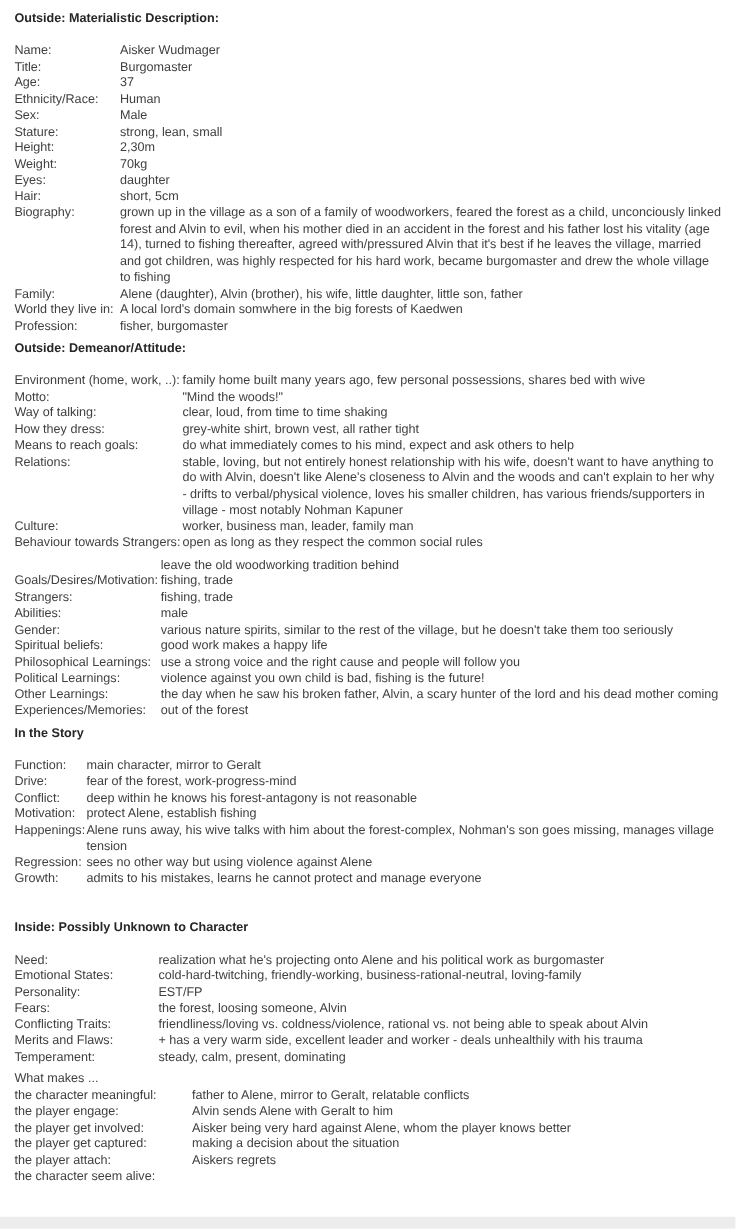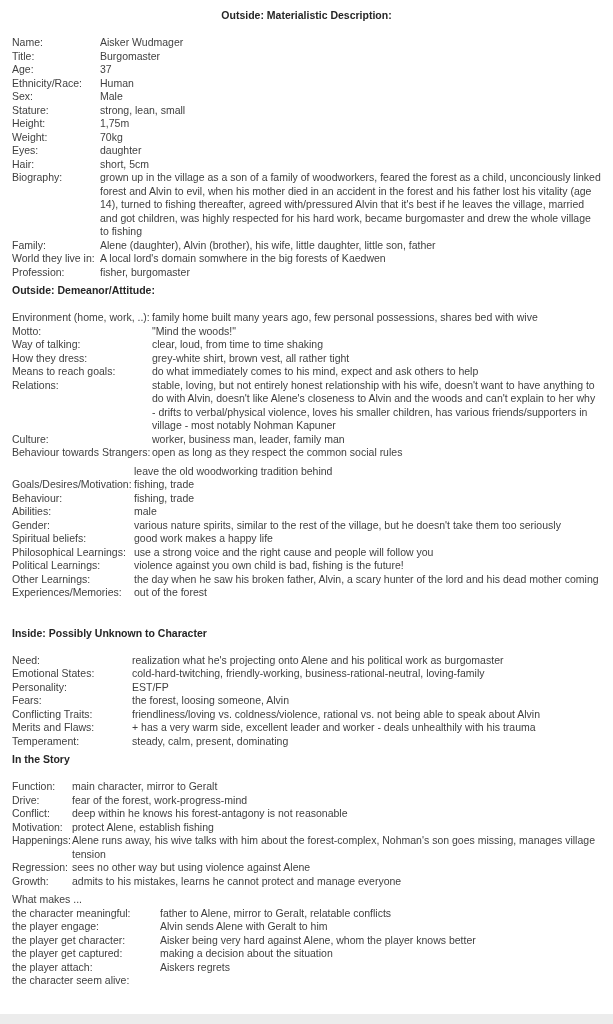--- a/index.html
+++ b/index.html
@@ -39,36 +39,36 @@
     left: 0; right: 0; bottom: 0;
     height: 10px;
     background: #ececec;
   }
 </style>
 </head>
 <body style="background: rgb(255, 255, 255); color: rgb(63, 63, 63);">
 
 <main id="sheet">
     <section class="sec">
-      <div class="heading bold" style="color: rgb(38, 38, 38); text-align: center;">Outside: Materialistic Description:</div>
+      <div class="heading bold" style="color: rgb(38, 38, 38);">Outside: Materialistic Description:</div>
       <div class="rows gap" style="--lc: 88px;">
         <div class="lbl">Name:</div>
         <div class="val">Aisker Wudmager</div>
         <div class="lbl">Title:</div>
         <div class="val">Burgomaster</div>
         <div class="lbl">Age:</div>
         <div class="val">37</div>
         <div class="lbl">Ethnicity/Race:</div>
         <div class="val">Human</div>
         <div class="lbl">Sex:</div>
         <div class="val">Male</div>
         <div class="lbl">Stature:</div>
         <div class="val">strong, lean, small</div>
         <div class="lbl">Height:</div>
-        <div class="val">1,75m</div>
+        <div class="val">2,30m</div>
         <div class="lbl">Weight:</div>
         <div class="val">70kg</div>
         <div class="lbl">Eyes:</div>
         <div class="val">daughter</div>
         <div class="lbl">Hair:</div>
         <div class="val">short, 5cm</div>
         <div class="lbl">Biography:</div>
         <div class="val">grown up in the village as a son of a family of woodworkers, feared the forest as a child, unconciously linked forest and Alvin to evil, when his mother died in an accident in the forest and his father lost his vitality (age 14), turned to fishing thereafter, agreed with/pressured Alvin that it's best if he leaves the village, married and got children, was highly respected for his hard work, became burgomaster and drew the whole village to fishing</div>
         <div class="lbl">Family:</div>
         <div class="val">Alene (daughter), Alvin (brother), his wife, little daughter, little son, father</div>
@@ -98,36 +98,55 @@
         <div class="lbl">Behaviour towards Strangers:</div>
         <div class="val">open as long as they respect the common social rules</div>
       </div>
     </section>
     <section class="sec">
       <div class="rows" style="--lc: 122px;">
         <div class="lbl"></div>
         <div class="val">leave the old woodworking tradition behind</div>
         <div class="lbl">Goals/Desires/Motivation:</div>
         <div class="val">fishing, trade</div>
-        <div class="lbl">Behaviour:</div>
+        <div class="lbl">Strangers:</div>
         <div class="val">fishing, trade</div>
         <div class="lbl">Abilities:</div>
         <div class="val">male</div>
         <div class="lbl">Gender:</div>
         <div class="val">various nature spirits, similar to the rest of the village, but he doesn't take them too seriously</div>
         <div class="lbl">Spiritual beliefs:</div>
         <div class="val">good work makes a happy life</div>
         <div class="lbl">Philosophical Learnings:</div>
         <div class="val">use a strong voice and the right cause and people will follow you</div>
         <div class="lbl">Political Learnings:</div>
         <div class="val">violence against you own child is bad, fishing is the future!</div>
         <div class="lbl">Other Learnings:</div>
         <div class="val">the day when he saw his broken father, Alvin, a scary hunter of the lord and his dead mother coming</div>
         <div class="lbl">Experiences/Memories:</div>
         <div class="val">out of the forest</div>
+      </div>
+    </section>
+    <section class="sec">
+      <div class="heading bold" style="color: rgb(38, 38, 38);">In the Story</div>
+      <div class="rows gap" style="--lc: 60px;">
+        <div class="lbl">Function:</div>
+        <div class="val">main character, mirror to Geralt</div>
+        <div class="lbl">Drive:</div>
+        <div class="val">fear of the forest, work-progress-mind</div>
+        <div class="lbl">Conflict:</div>
+        <div class="val">deep within he knows his forest-antagony is not reasonable</div>
+        <div class="lbl">Motivation:</div>
+        <div class="val">protect Alene, establish fishing</div>
+        <div class="lbl">Happenings:</div>
+        <div class="val">Alene runs away, his wive talks with him about the forest-complex, Nohman's son goes missing, manages village tension</div>
+        <div class="lbl">Regression:</div>
+        <div class="val">sees no other way but using violence against Alene</div>
+        <div class="lbl">Growth:</div>
+        <div class="val">admits to his mistakes, learns he cannot protect and manage everyone</div>
       </div>
     </section>
     <section class="sec extra-gap">
       <div class="heading bold" style="color: rgb(38, 38, 38);">Inside: Possibly Unknown to Character</div>
       <div class="rows gap" style="--lc: 120px;">
         <div class="lbl">Need:</div>
         <div class="val">realization what he's projecting onto Alene and his political work as burgomaster</div>
         <div class="lbl">Emotional States:</div>
         <div class="val">cold-hard-twitching, friendly-working, business-rational-neutral, loving-family</div>
         <div class="lbl">Personality:</div>
@@ -136,46 +155,27 @@
         <div class="val">the forest, loosing someone, Alvin</div>
         <div class="lbl">Conflicting Traits:</div>
         <div class="val">friendliness/loving vs. coldness/violence, rational vs. not being able to speak about Alvin</div>
         <div class="lbl">Merits and Flaws:</div>
         <div class="val">+ has a very warm side, excellent leader and worker - deals unhealthily with his trauma</div>
         <div class="lbl">Temperament:</div>
         <div class="val">steady, calm, present, dominating</div>
       </div>
     </section>
     <section class="sec">
-      <div class="heading bold" style="color: rgb(38, 38, 38);">In the Story</div>
-      <div class="rows gap" style="--lc: 60px;">
-        <div class="lbl">Function:</div>
-        <div class="val">main character, mirror to Geralt</div>
-        <div class="lbl">Drive:</div>
-        <div class="val">fear of the forest, work-progress-mind</div>
-        <div class="lbl">Conflict:</div>
-        <div class="val">deep within he knows his forest-antagony is not reasonable</div>
-        <div class="lbl">Motivation:</div>
-        <div class="val">protect Alene, establish fishing</div>
-        <div class="lbl">Happenings:</div>
-        <div class="val">Alene runs away, his wive talks with him about the forest-complex, Nohman's son goes missing, manages village tension</div>
-        <div class="lbl">Regression:</div>
-        <div class="val">sees no other way but using violence against Alene</div>
-        <div class="lbl">Growth:</div>
-        <div class="val">admits to his mistakes, learns he cannot protect and manage everyone</div>
-      </div>
-    </section>
-    <section class="sec">
       <div class="heading">What makes ...</div>
       <div class="rows" style="--lc: 148px;">
         <div class="lbl">the character meaningful:</div>
         <div class="val">father to Alene, mirror to Geralt, relatable conflicts</div>
         <div class="lbl">the player engage:</div>
         <div class="val">Alvin sends Alene with Geralt to him</div>
-        <div class="lbl">the player get character:</div>
+        <div class="lbl">the player get involved:</div>
         <div class="val">Aisker being very hard against Alene, whom the player knows better</div>
         <div class="lbl">the player get captured:</div>
         <div class="val">making a decision about the situation</div>
         <div class="lbl">the player attach:</div>
         <div class="val">Aiskers regrets</div>
         <div class="lbl">the character seem alive:</div>
         <div class="val"></div>
       </div>
     </section>
   </main>

